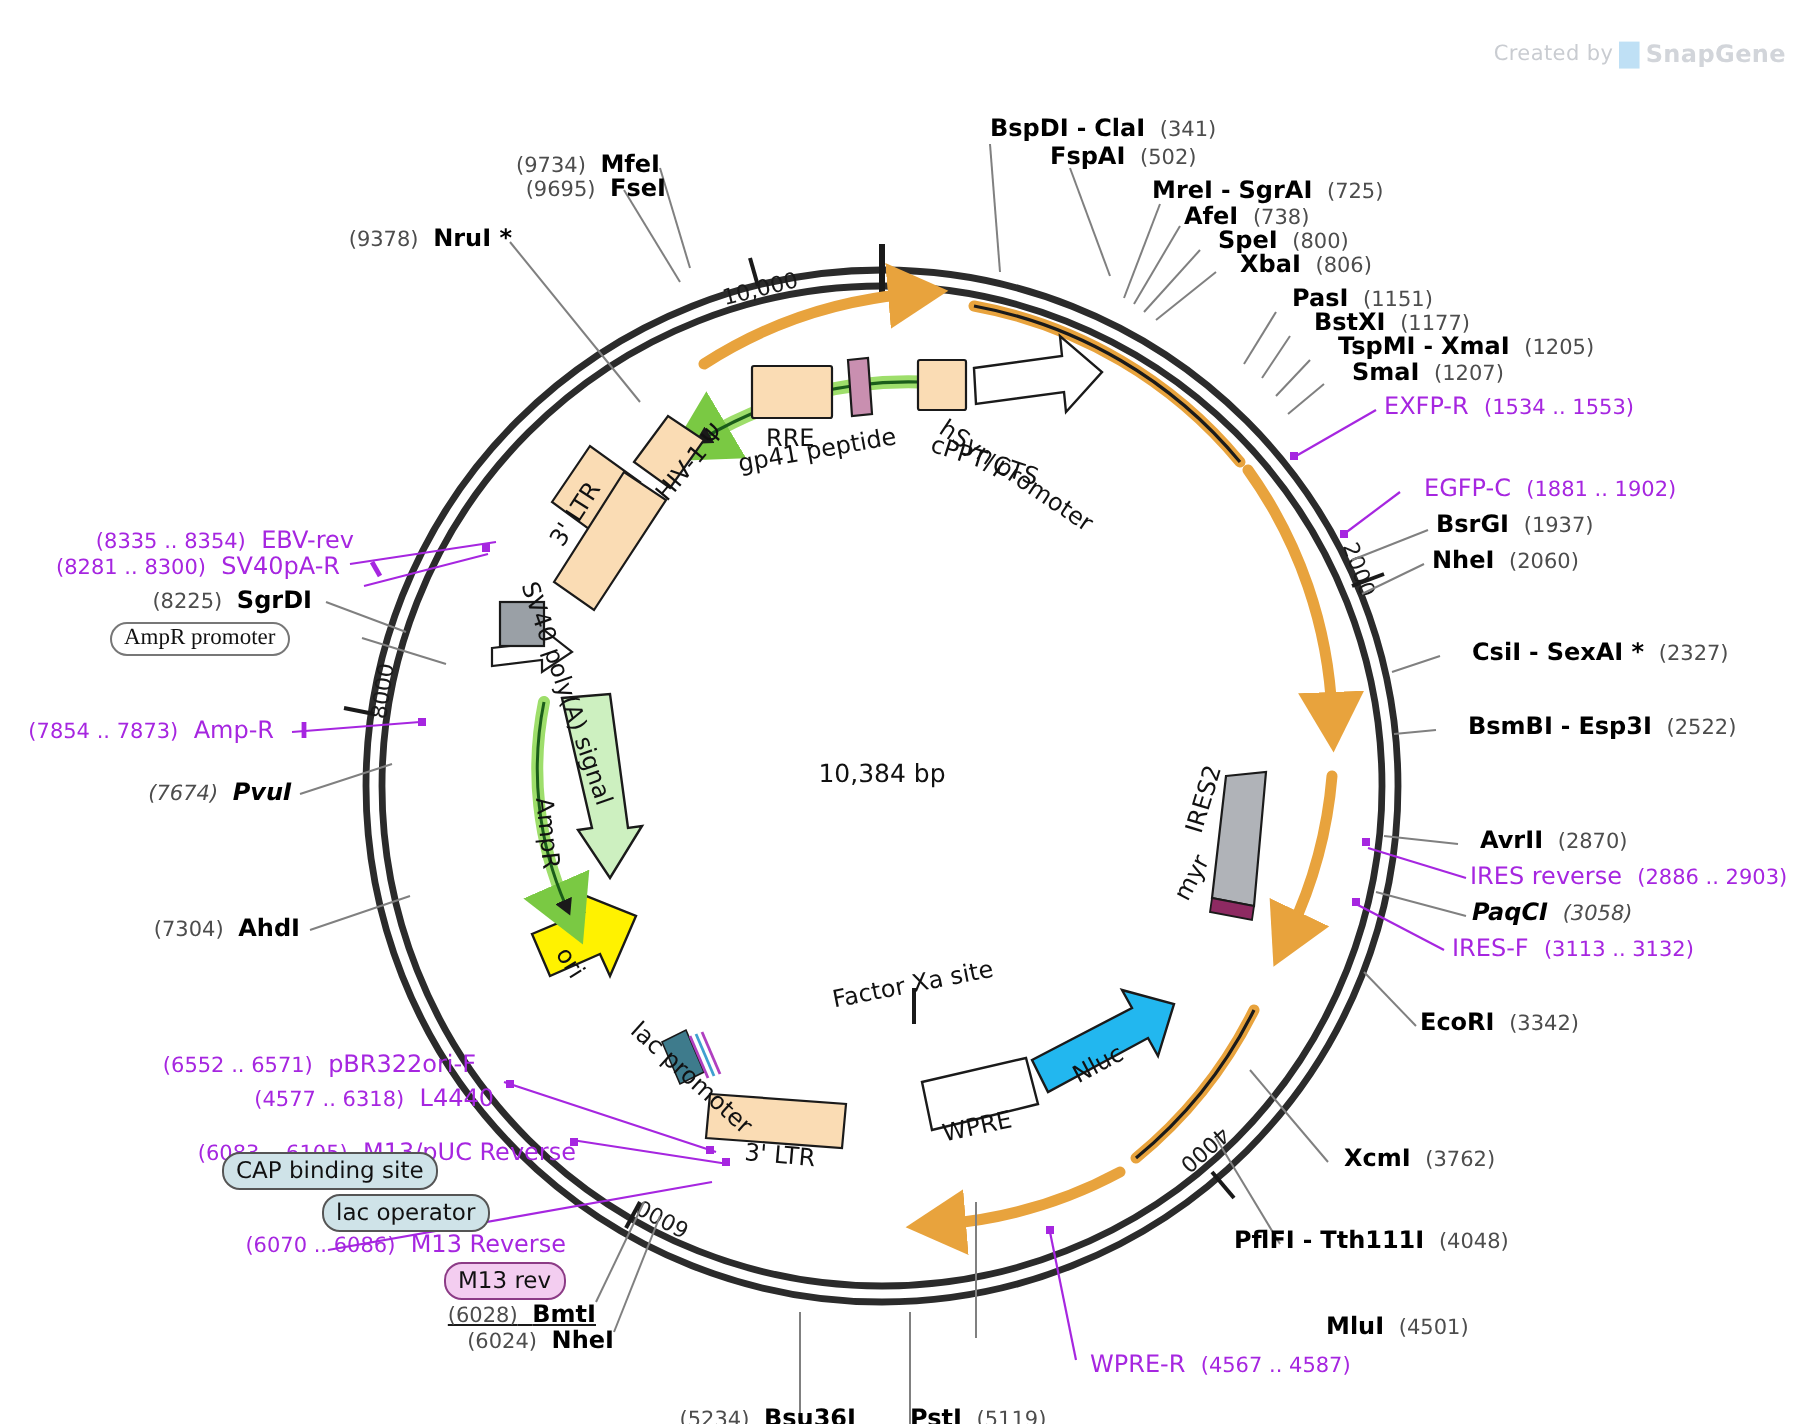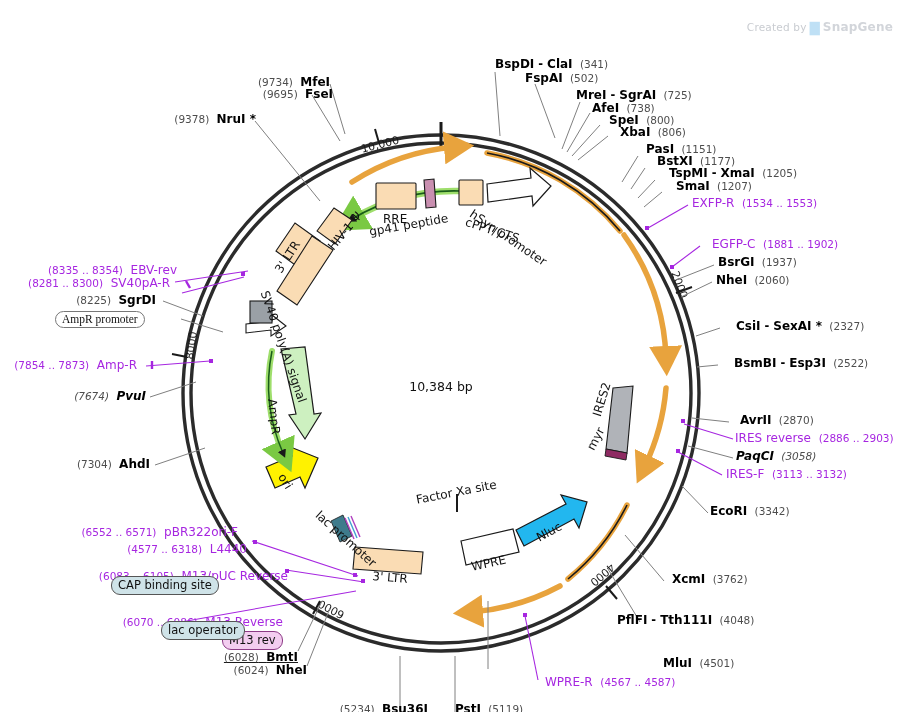--- a/index.html
+++ b/index.html
@@ -313,21 +313,21 @@
     <span class="pos">(6024)</span>&nbsp;&nbsp;<span class="enz">NheI</span>
   </div>
   <div class="lbl r" style="left:298px;top:635px;text-decoration:underline;">
     <span class="pos">(6028)</span>&nbsp;&nbsp;<span class="enz">BmtI</span>
   </div>
 
   <div class="boxlbl pink" style="left:222px;top:615px;">M13 rev</div>
   <div class="lbl prim r" style="left:283px;top:600px;">
     <span class="pos">(6070 .. 6086)</span>&nbsp;&nbsp;<span>M13 Reverse</span>
   </div>
-  <div class="boxlbl" style="left:161px;top:581px;margin-top:24px;">lac operator</div>
+  <div class="boxlbl" style="left:161px;top:581px;">lac operator</div>
   <div class="lbl prim r" style="left:288px;top:554px;">
     <span class="pos">(6083 .. 6105)</span>&nbsp;&nbsp;<span>M13/pUC Reverse</span>
   </div>
   <div class="boxlbl" style="left:111px;top:545px;margin-top:15px;">CAP binding site</div>
   <div class="lbl prim r" style="left:247px;top:527px;">
     <span class="pos">(4577 .. 6318)</span>&nbsp;&nbsp;<span>L4440</span>
   </div>
   <div class="lbl prim r" style="left:238px;top:510px;">
     <span class="pos">(6552 .. 6571)</span>&nbsp;&nbsp;<span>pBR322ori-F</span>
   </div>

